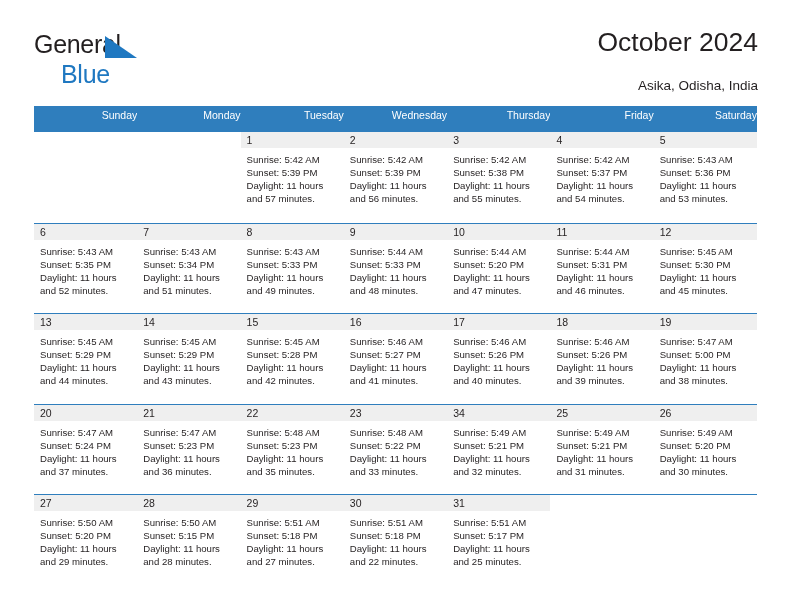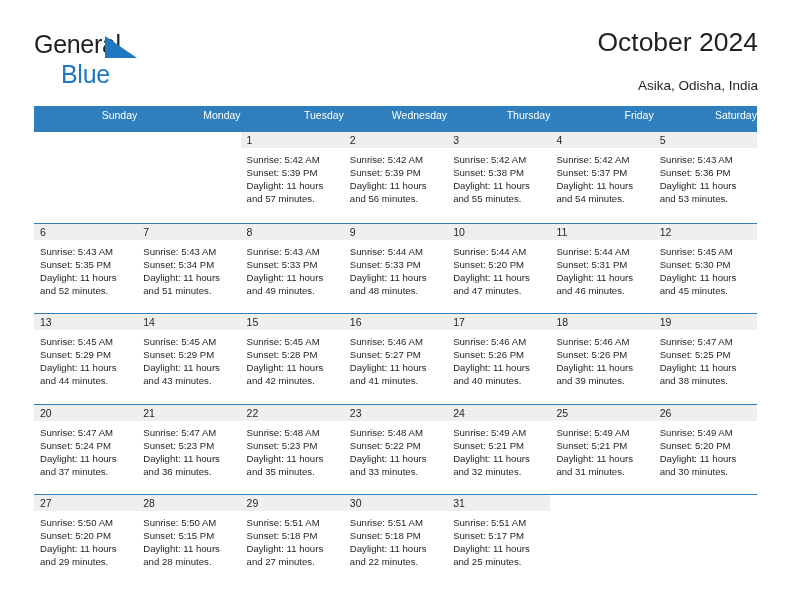--- a/index.html
+++ b/index.html
@@ -396,21 +396,21 @@
               <div class="cell-line">Daylight: 11 hours</div>
               <div class="cell-line">and 39 minutes.</div>
             </div>
           </div>
           <div class="cell filled">
             <div class="daynum-band">
               <span class="daynum">19</span>
             </div>
             <div class="cell-body">
               <div class="cell-line">Sunrise: 5:47 AM</div>
-              <div class="cell-line">Sunset: 5:25 PM</div>
+              <div class="cell-line">Sunset: 5:00 PM</div>
               <div class="cell-line">Daylight: 11 hours</div>
               <div class="cell-line">and 38 minutes.</div>
             </div>
           </div>
         </div>
         <div class="week">
           <div class="cell filled">
             <div class="daynum-band">
               <span class="daynum">20</span>
             </div>
@@ -449,21 +449,21 @@
             </div>
             <div class="cell-body">
               <div class="cell-line">Sunrise: 5:48 AM</div>
               <div class="cell-line">Sunset: 5:22 PM</div>
               <div class="cell-line">Daylight: 11 hours</div>
               <div class="cell-line">and 33 minutes.</div>
             </div>
           </div>
           <div class="cell filled">
             <div class="daynum-band">
-              <span class="daynum">24</span>
+              <span class="daynum">34</span>
             </div>
             <div class="cell-body">
               <div class="cell-line">Sunrise: 5:49 AM</div>
               <div class="cell-line">Sunset: 5:21 PM</div>
               <div class="cell-line">Daylight: 11 hours</div>
               <div class="cell-line">and 32 minutes.</div>
             </div>
           </div>
           <div class="cell filled">
             <div class="daynum-band">

